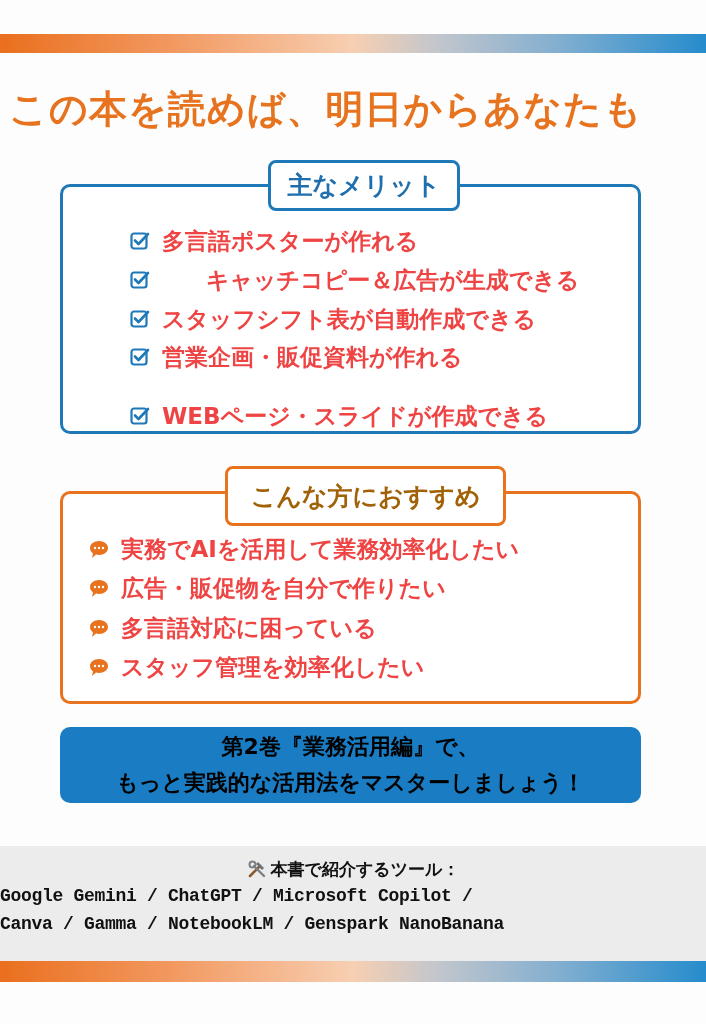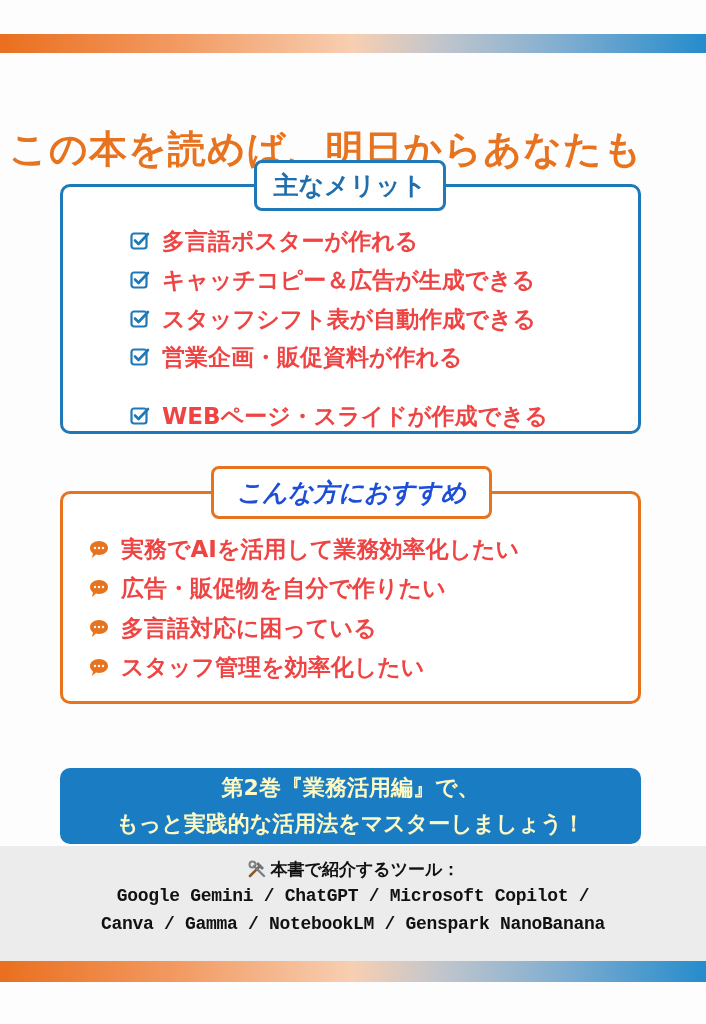--- a/index.html
+++ b/index.html
@@ -10,54 +10,53 @@
     position: absolute; left: 0; width: 706px; height: 19px;
     background: linear-gradient(90deg, #ea6f1e 0%, #f29a62 25%, #f7cfb2 50%, #c2c6cc 62%, #7fadd0 80%, #258ccc 100%);
   }
   .grad-bar.top { top: 34px; }
   .grad-bar.bottom { top: 961px; height: 21px; }
 
   .headline {
     position: absolute; top: 84px; left: 0; width: 652px;
     text-align: center; font-size: 38px; font-weight: bold; color: #e8731e;
     letter-spacing: 1px;
-    margin-top: 40px;
   }
 
   .panel {
     position: absolute; left: 60px; width: 581px;
     border: 3px solid; border-radius: 10px; background: #fff;
   }
   .panel.blue { top: 184px; height: 250px; border-color: #1f78b8; }
   .panel.orange { top: 491px; height: 213px; border-color: #e8731e; }
 
   .panel-label {
     position: absolute; border: 3px solid; border-radius: 8px; background: #fff;
-    font-weight: bold; text-align: center; display: flex; align-items: center; justify-content: center;
+    font-weight: bold; text-align: center; display: flex; align-items: center; justify-content: center; margin-left: 14px;
   }
   .panel-label.blue { left: 254px; top: 160px; width: 192px; height: 51px; border-color: #1f78b8; color: #1f6fae; font-size: 25px; }
-  .panel-label.orange { left: 211px; top: 466px; width: 281px; height: 53px; border-color: #e8731e; color: #1d4ed8; font-size: 25px; font-style: italic; }
+  .panel-label.orange { left: 211px; top: 466px; width: 281px; height: 60px; border-color: #e8731e; color: #a16207; font-size: 25px; }
 
   .item {
     position: absolute; display: flex; align-items: center; height: 32px;
     font-size: 23px; font-weight: bold; color: #ef4444; white-space: nowrap;
   }
   .item .ico { width: 20px; height: 20px; margin-right: 12px; flex: 0 0 auto; }
   .item .ico svg { width: 20px; height: 20px; display: block; }
 
   .banner {
-    position: absolute; left: 60px; top: 768px; width: 581px; height: 76px;
-    background: #1a7cc2; border-radius: 10px; color: #fef9c3;
+    position: absolute; left: 60px; top: 727px; width: 581px; height: 76px;
+    background: #1a7cc2; border-radius: 10px; color: #000000;
     display: flex; flex-direction: column; align-items: center; justify-content: center;
     font-weight: bold; font-size: 22px; line-height: 36px; text-align: center;
   }
 
   .footer {
     position: absolute; left: 0; top: 846px; width: 706px; height: 134px;
-    background: #ececec; text-align: center; color: #111;
+    background: #ececec; text-align: left; color: #111;
   }
   .footer .f-title { margin-top: 10px; font-size: 17px; font-weight: bold; display: flex; justify-content: center; align-items: center; height: 26px; }
   .footer .f-title .tools-ico { width: 20px; height: 20px; margin-right: 4px; }
   .footer .f-line { font-size: 18px; font-weight: bold; line-height: 28px; font-family: Liberation Mono, monospace; letter-spacing: -0.3px; }
 </style>
 </head>
 <body>
 
 <div class="grad-bar top"></div>
 
@@ -68,21 +67,21 @@
 
 <div class="item" style="left:130px; top:225px;">
   <span class="ico">
     <svg viewBox="0 0 20 20">
         <rect x="1.5" y="2.5" width="15" height="15" rx="2.5" fill="none" stroke="#1f78b8" stroke-width="2.2"></rect>
         <path d="M5 9.5 L8.5 13 L18 3" fill="none" stroke="#1f78b8" stroke-width="2.6" stroke-linecap="round" stroke-linejoin="round"></path>
       </svg>
   </span>
   <span>多言語ポスターが作れる</span>
 </div>
-<div class="item" style="left:130px; top:264px;">
+<div class="item" style="left:130px; top:264px;gap:44px;">
   <span class="ico">
     <svg viewBox="0 0 20 20">
         <rect x="1.5" y="2.5" width="15" height="15" rx="2.5" fill="none" stroke="#1f78b8" stroke-width="2.2"></rect>
         <path d="M5 9.5 L8.5 13 L18 3" fill="none" stroke="#1f78b8" stroke-width="2.6" stroke-linecap="round" stroke-linejoin="round"></path>
       </svg>
   </span>
   <span>キャッチコピー＆広告が生成できる</span>
 </div>
 <div class="item" style="left:130px; top:303px;text-align:right;">
   <span class="ico">

